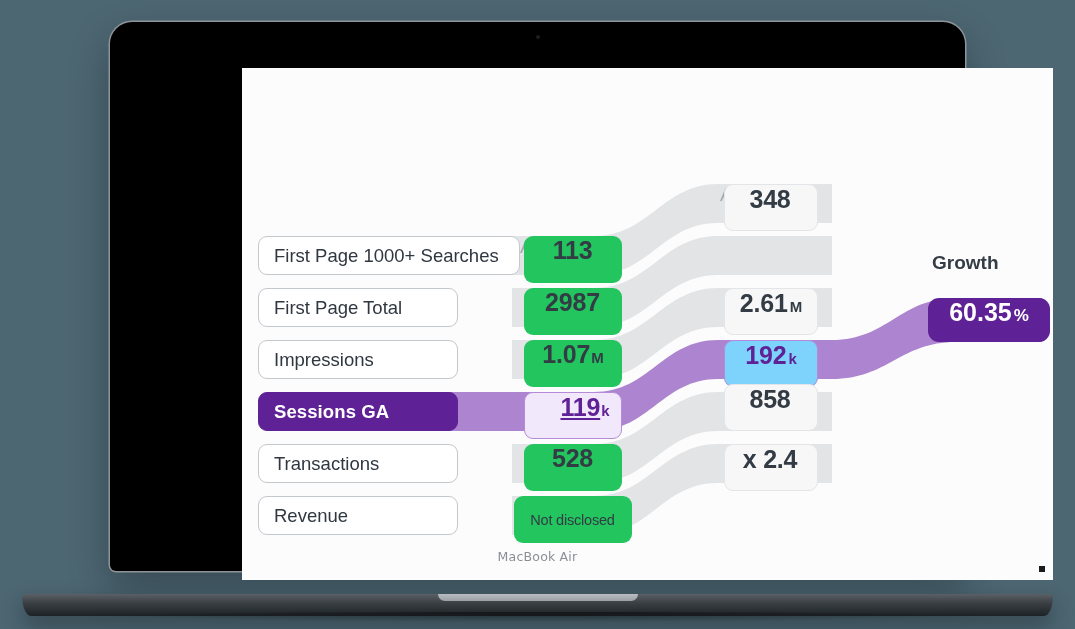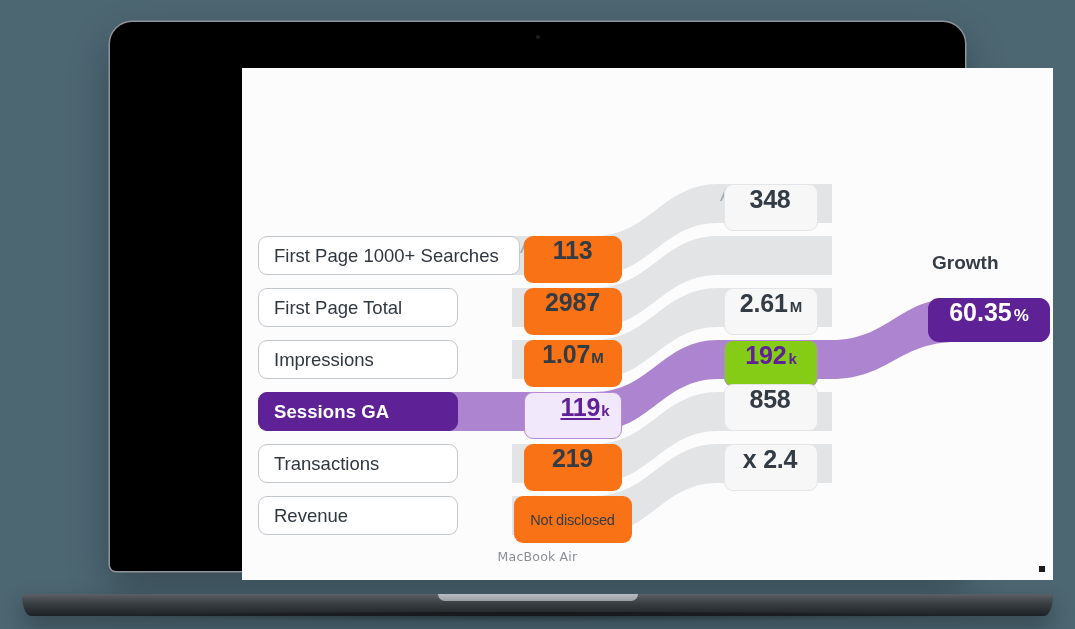--- a/index.html
+++ b/index.html
@@ -187,41 +187,41 @@
   .chip .suffix {
     font-size: 15px;
     font-weight: 700;
     margin-left: 1px;
   }
 
   
   .chip-left {
     left: 282px;
     width: 98px;
-    background: #f97316;
+    background: #22c55e;
     color: #333b44;
   }
   .chip-left.small .num { font-size: 14.5px; font-weight: 400; }
   .chip-left.active {
     background: #f2e8fb;
     border: 1.5px solid #b58ad8;
     color: #5f2196;
   }
   .chip-left.active .num { text-decoration: underline; text-underline-offset: 2px; margin-left: 24px; }
 
   
   .chip-right {
     left: 482px;
     width: 94px;
     background: #f7f7f8;
     border: 1.4px solid #e3e5e8;
     color: #333b44;
   }
   .chip-right.active {
-    background: #84cc16;
+    background: #7dd3fc;
     border: 1.5px solid #b58ad8;
     color: #5f2196;
   }
   .chip-right .suffix { margin-left: 2px; }
 
   
   #growth-badge {
     position: absolute;
     left: 686px;
     top: 230px;
@@ -324,21 +324,21 @@
           </div>
           <div class="chip chip-right active" style="top:272px">
             <span class="num">192</span>
             <span class="suffix">k</span>
           </div>
 
           <div class="label-pill narrow" style="top:376px">
             <span>Transactions</span>
           </div>
           <div class="chip chip-left" style="top:376px">
-            <span class="num">219</span>
+            <span class="num">528</span>
             <span class="suffix"></span>
           </div>
           <div class="chip chip-right" style="top:316px">
             <span class="num">858</span>
             <span class="suffix"></span>
           </div>
 
           <div class="label-pill narrow" style="top:428px">
             <span>Revenue</span>
           </div>

